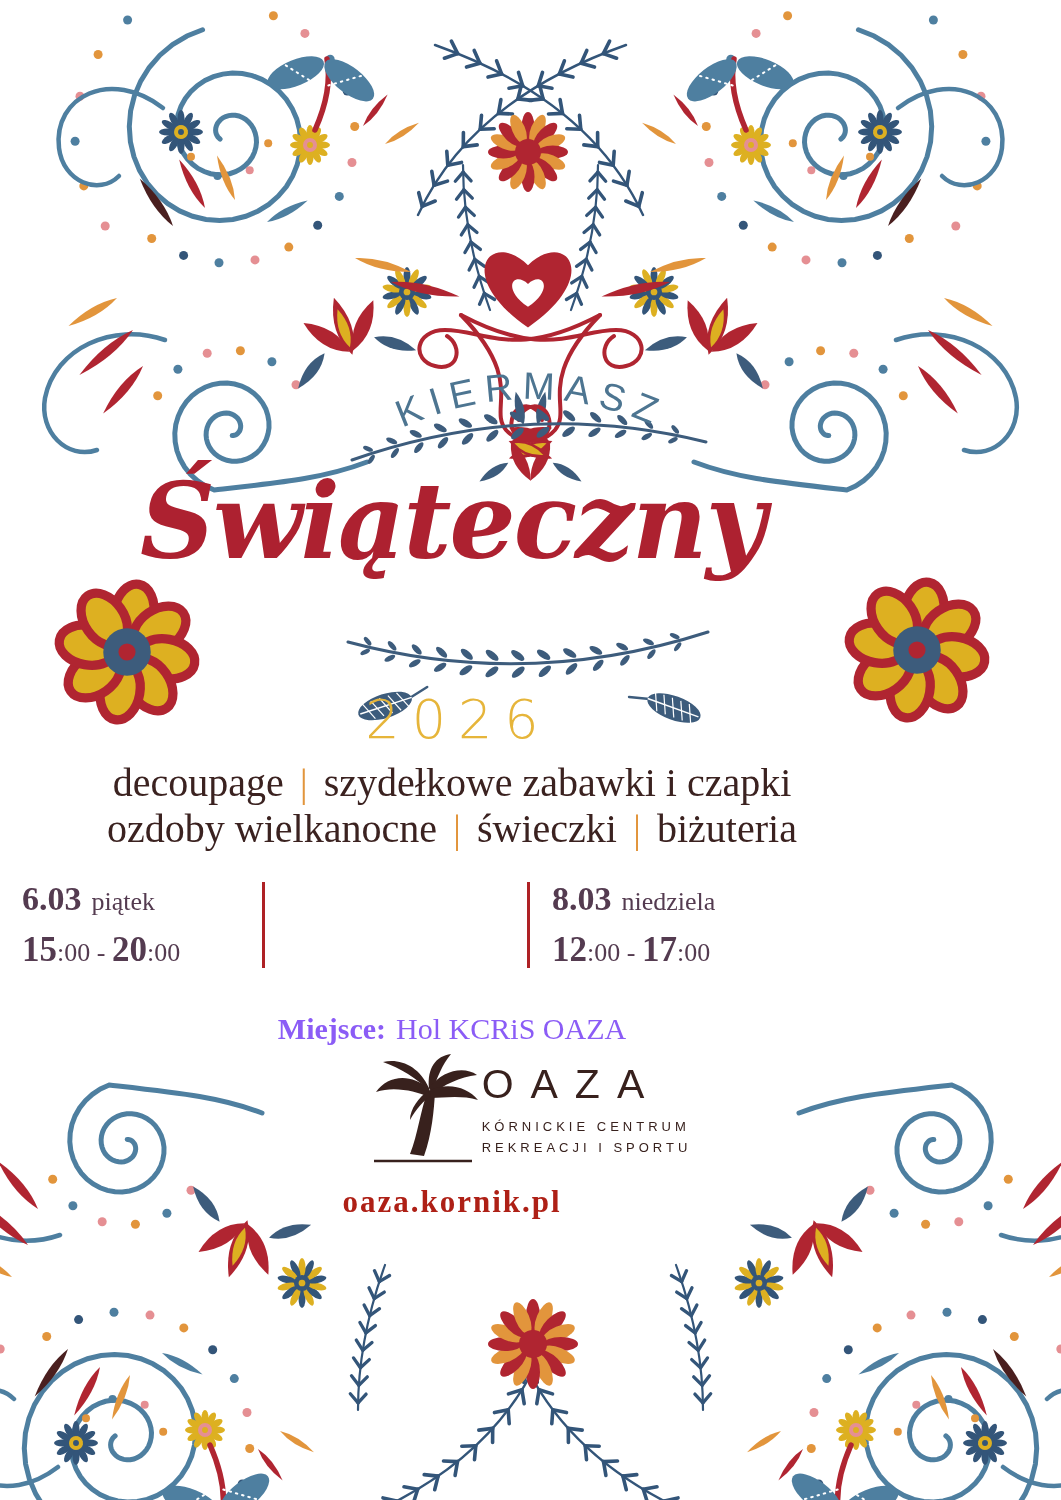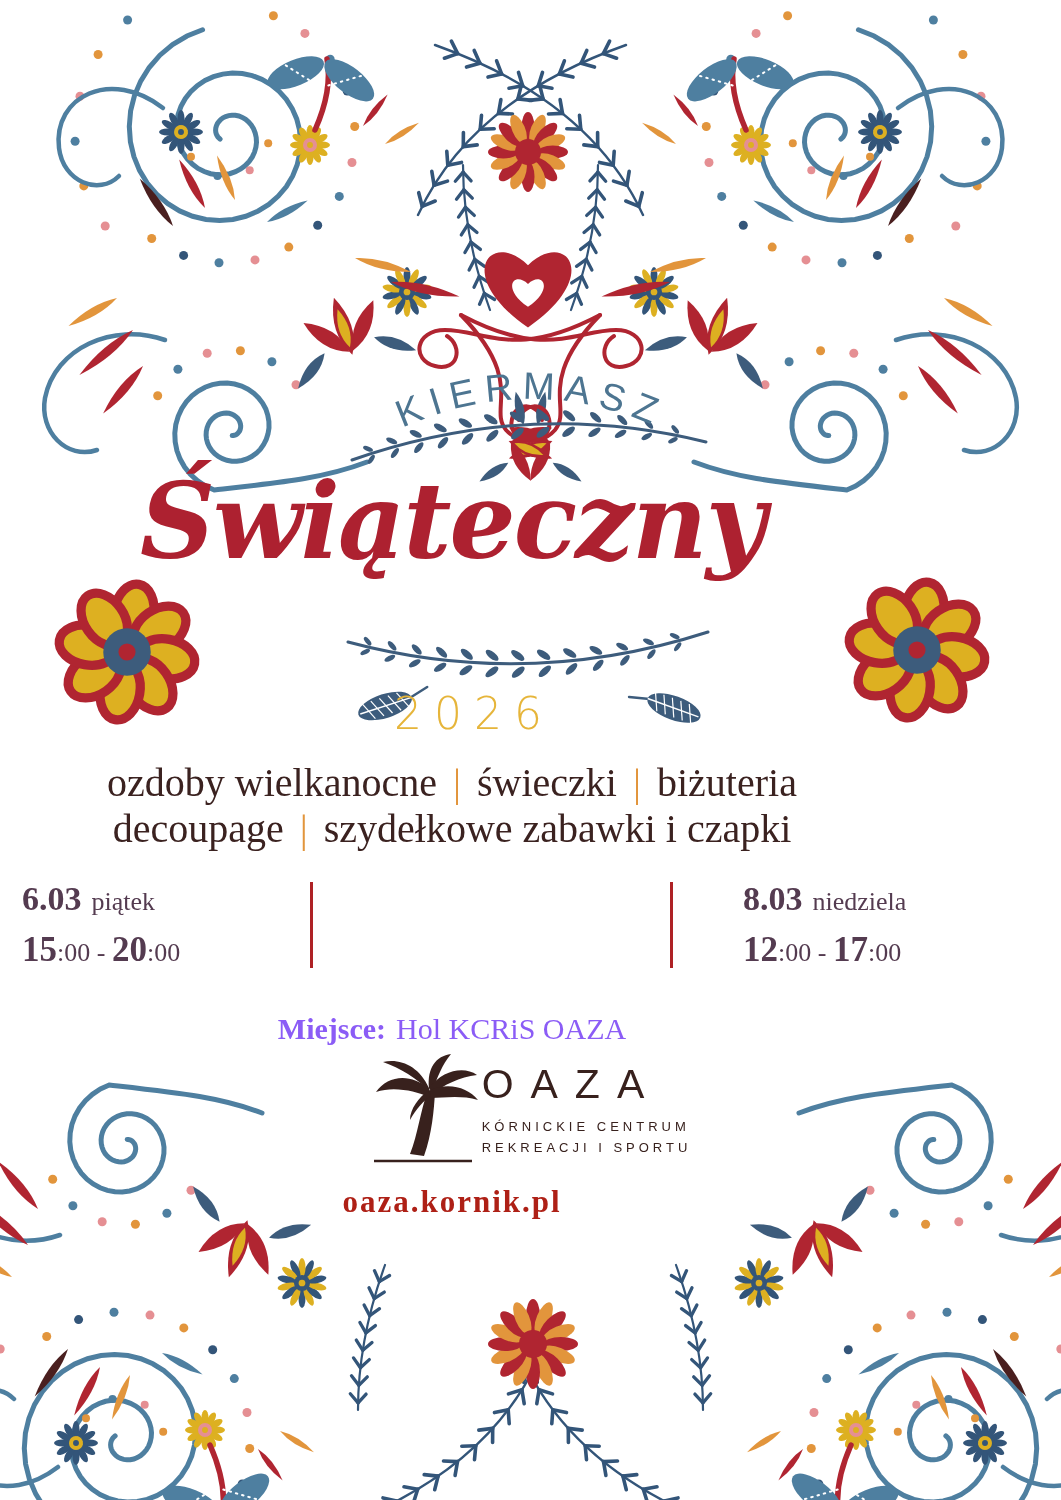--- a/index.html
+++ b/index.html
@@ -7,27 +7,27 @@
           font-family:"Liberation Serif",serif;}
   .deco{position:absolute;left:0;top:0;width:1061px;height:1500px;z-index:1;pointer-events:none;}
   .layer{position:absolute;left:0;z-index:2;width:904px;text-align:center;}
 
   .arch{position:absolute;left:50%;transform:translateX(-50%);top:336px;width:370px;height:120px;z-index:2;}
   .arch text{font-family:"Liberation Sans",sans-serif;font-size:38px;letter-spacing:9px;fill:#4d7591;}
 
   .title{top:462px;font-family:"DejaVu Serif",serif;font-style:italic;font-weight:700;
          font-size:104px;line-height:1.15;color:#ad2130;letter-spacing:-2px;}
 
-  .year{top:688px;font-family:"DejaVu Sans",sans-serif;font-weight:200;font-size:44px;
-        letter-spacing:12px;color:#e6b53a;text-indent:12px;padding-left:16px;}
+  .year{top:688px;font-family:"DejaVu Sans",sans-serif;font-weight:200;font-size:54px;
+        letter-spacing:12px;color:#e6b53a;text-indent:12px;}
 
   .products{top:760px;color:#3b2220;font-size:40px;line-height:1.15;font-weight:500;}
   .products .pipe{color:#e2953c;padding:0 16px;font-weight:400;}
 
-  .schedule{top:880px;display:flex;justify-content:space-between;align-items:stretch;z-index:2;position:absolute;width:983px;}
+  .schedule{top:880px;display:flex;justify-content:flex-start;align-items:stretch;z-index:2;position:absolute;width:983px;}
   .sched-col{width:218px;text-align:left;color:#543b50;margin:0 22px;}
   .sched-divider{width:3px;background:#ae2125;margin:2px 0;}
   .sched-row{white-space:nowrap;}
   .sched-row.first{margin-bottom:12px;}
   .date{font-weight:700;font-size:34px;}
   .day{font-size:26px;margin-left:10px;}
   .h{font-weight:700;font-size:35px;}
   .m{font-size:26px;}
   .sep{font-size:26px;}
 
@@ -789,24 +789,24 @@
       <textPath href="#archPath" startOffset="50%" text-anchor="middle">KIERMASZ</textPath>
     </text>
   </svg>
 
   <div class="layer title">Świąteczny</div>
 
   <div class="layer year">2026</div>
 
   <div class="layer products">
     <div>
-      <span>ozdoby wielkanocne</span><span class="pipe">|</span><span>świeczki</span><span class="pipe">|</span><span>biżuteria</span>
+      <span>decoupage</span><span class="pipe">|</span><span>szydełkowe zabawki i czapki</span>
     </div>
     <div>
-      <span>decoupage</span><span class="pipe">|</span><span>szydełkowe zabawki i czapki</span>
+      <span>ozdoby wielkanocne</span><span class="pipe">|</span><span>świeczki</span><span class="pipe">|</span><span>biżuteria</span>
     </div>
   </div>
 
   <div class="schedule">
     <div class="sched-col">
       <div class="sched-row first">
         <span class="date">6.03</span><span class="day">piątek</span>
       </div>
       <div class="sched-row">
         <span class="h">15</span><span class="m">:00</span><span class="sep"> - </span><span class="h">20</span><span class="m">:00</span>

